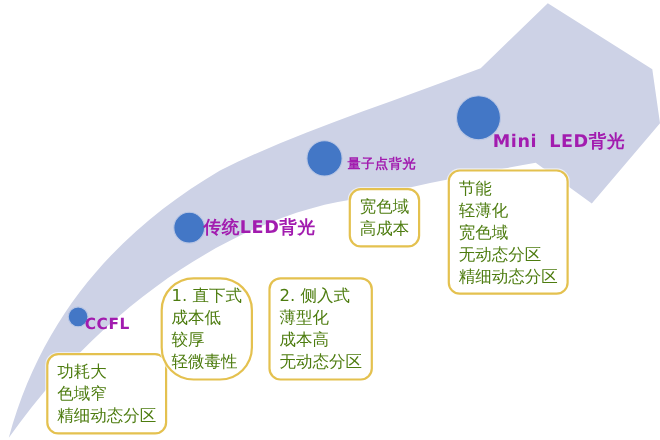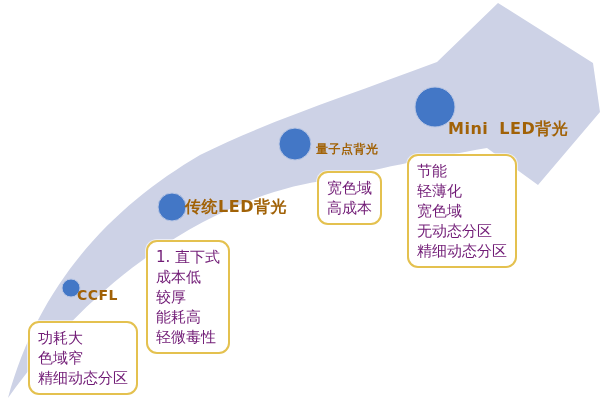--- a/index.html
+++ b/index.html
@@ -6,44 +6,44 @@
   #stage{
     position:relative;
     width:600px;height:400px;
     overflow:hidden;
     background:#ffffff;
     font-family:"DejaVu Sans","Liberation Sans",sans-serif;
   }
   #arrow-svg{position:absolute;left:0;top:0;width:600px;height:400px;}
   .stage-label{
     position:absolute;
-    color:#a16207;
+    color:#a21caf;
     font-weight:bold;
     white-space:nowrap;
     letter-spacing:0.5px;
   }
   .note-box{
     position:absolute;
     background:#ffffff;
     border:2.5px solid #e4c14f;
     border-radius:11px;
     padding:5px 8px;
-    color:#701a75;
+    color:#4d7c0f;
     font-size:15px;
     line-height:20px;
     white-space:nowrap;
     box-shadow:0 0 0 1px rgba(255,255,255,0.6);
   }
   .note-line{white-space:nowrap;}
   #label-ccfl{left:77px;top:287px;font-size:14px;}
   #label-trad{left:185px;top:197px;font-size:16px;text-align:center;}
   #label-qd{left:316px;top:141px;font-size:12px;}
   #label-mini{left:448px;top:119px;font-size:16px;word-spacing:5px;}
-  #box-ccfl{left:28px;top:321px;}
-  #box-direct{left:146px;top:240px;}
+  #box-ccfl{left:42px;top:321px;}
+  #box-direct{left:146px;top:252px;border-radius:30px;}
   #box-edge{left:244px;top:252px;}
   #box-qd{left:317px;top:171px;}
   #box-mini{left:407px;top:154px;}
 </style>
 </head>
 <body>
 
 <div id="stage">
 
   <svg id="arrow-svg" viewBox="0 0 600 400" xmlns="http://www.w3.org/2000/svg">
@@ -72,24 +72,29 @@
   <div id="box-ccfl" class="note-box">
     <div class="note-line">功耗大</div>
     <div class="note-line">色域窄</div>
     <div class="note-line">精细动态分区</div>
   </div>
 
   <div id="box-direct" class="note-box">
     <div class="note-line">1. 直下式</div>
     <div class="note-line">成本低</div>
     <div class="note-line">较厚</div>
-    <div class="note-line">能耗高</div>
     <div class="note-line">轻微毒性</div>
   </div>
 
+  <div id="box-edge" class="note-box">
+    <div class="note-line">2. 侧入式</div>
+    <div class="note-line">薄型化</div>
+    <div class="note-line">成本高</div>
+    <div class="note-line">无动态分区</div>
+  </div>
 
   <div id="box-qd" class="note-box">
     <div class="note-line">宽色域</div>
     <div class="note-line">高成本</div>
   </div>
 
   <div id="box-mini" class="note-box">
     <div class="note-line">节能</div>
     <div class="note-line">轻薄化</div>
     <div class="note-line">宽色域</div>

